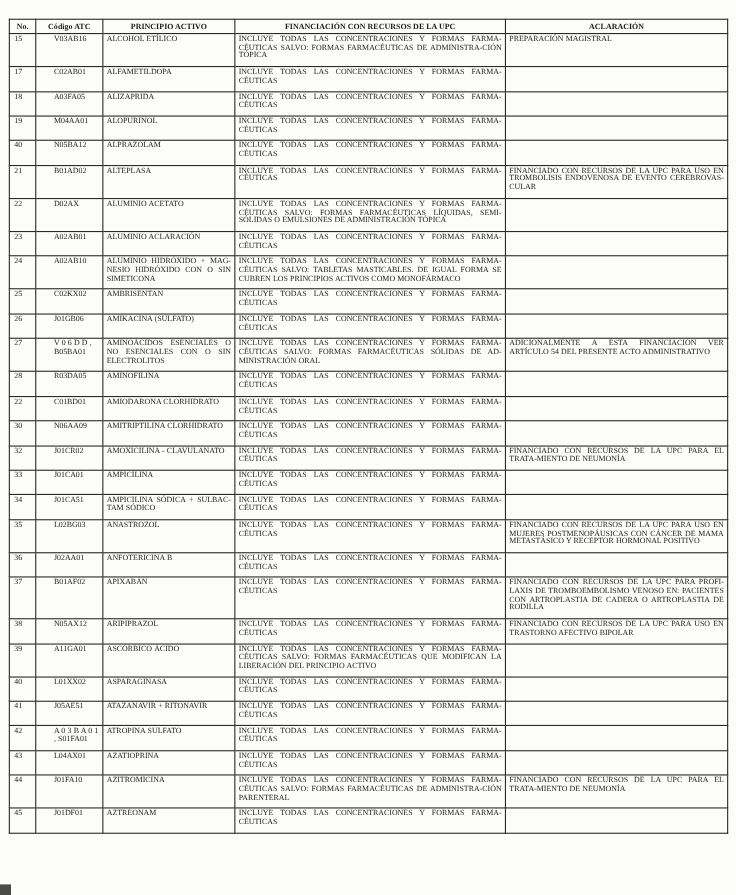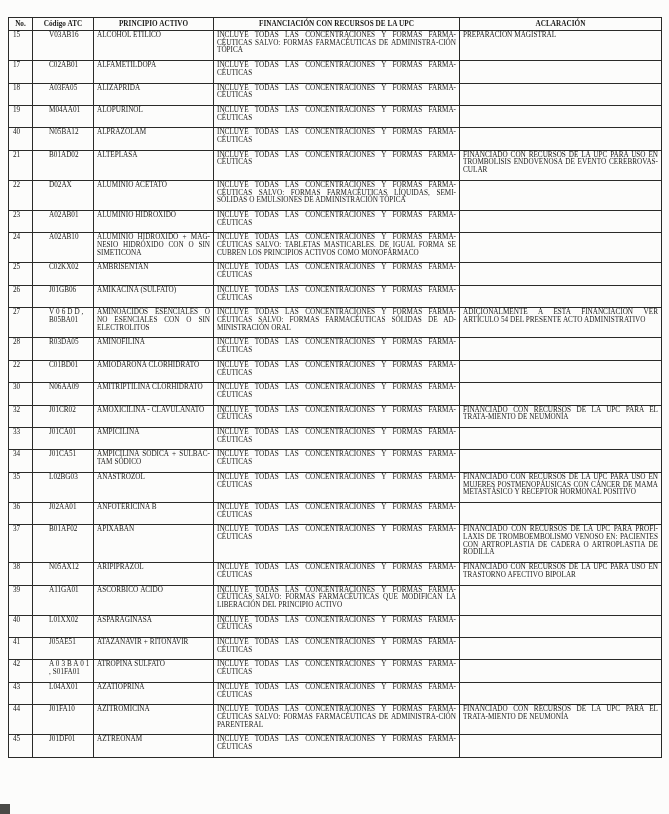--- a/index.html
+++ b/index.html
@@ -120,21 +120,21 @@
       <td class="c-no">22</td>
       <td class="c-atc">D02AX</td>
       <td class="c-prin">ALUMINIO ACETATO</td>
       <td class="c-fin">INCLUYE TODAS LAS CONCENTRACIONES Y FORMAS FARMA-CÉUTICAS SALVO: FORMAS FARMACÉUTICAS LÍQUIDAS, SEMI-SÓLIDAS O EMULSIONES DE ADMINISTRACIÓN TÓPICA</td>
       <td class="c-acl"></td>
     </tr>
 
     <tr>
       <td class="c-no">23</td>
       <td class="c-atc">A02AB01</td>
-      <td class="c-prin">ALUMINIO HIDRÓXIDO</td>
+      <td class="c-prin">ALUMINIO ACLARACIÓN</td>
       <td class="c-fin">INCLUYE TODAS LAS CONCENTRACIONES Y FORMAS FARMA-CÉUTICAS</td>
       <td class="c-acl"></td>
     </tr>
 
     <tr>
       <td class="c-no">24</td>
       <td class="c-atc">A02AB10</td>
       <td class="c-prin">ALUMINIO HIDRÓXIDO + MAG-NESIO HIDRÓXIDO CON O SIN SIMETICONA</td>
       <td class="c-fin">INCLUYE TODAS LAS CONCENTRACIONES Y FORMAS FARMA-CÉUTICAS SALVO: TABLETAS MASTICABLES. DE IGUAL FORMA SE CUBREN LOS PRINCIPIOS ACTIVOS COMO MONOFÁRMACO</td>
       <td class="c-acl"></td>

